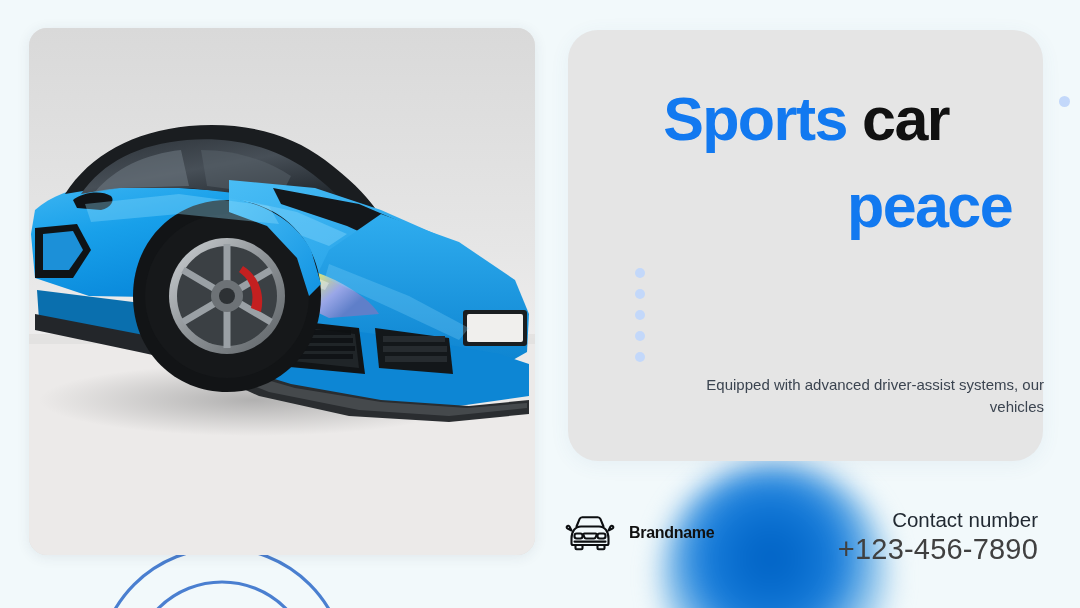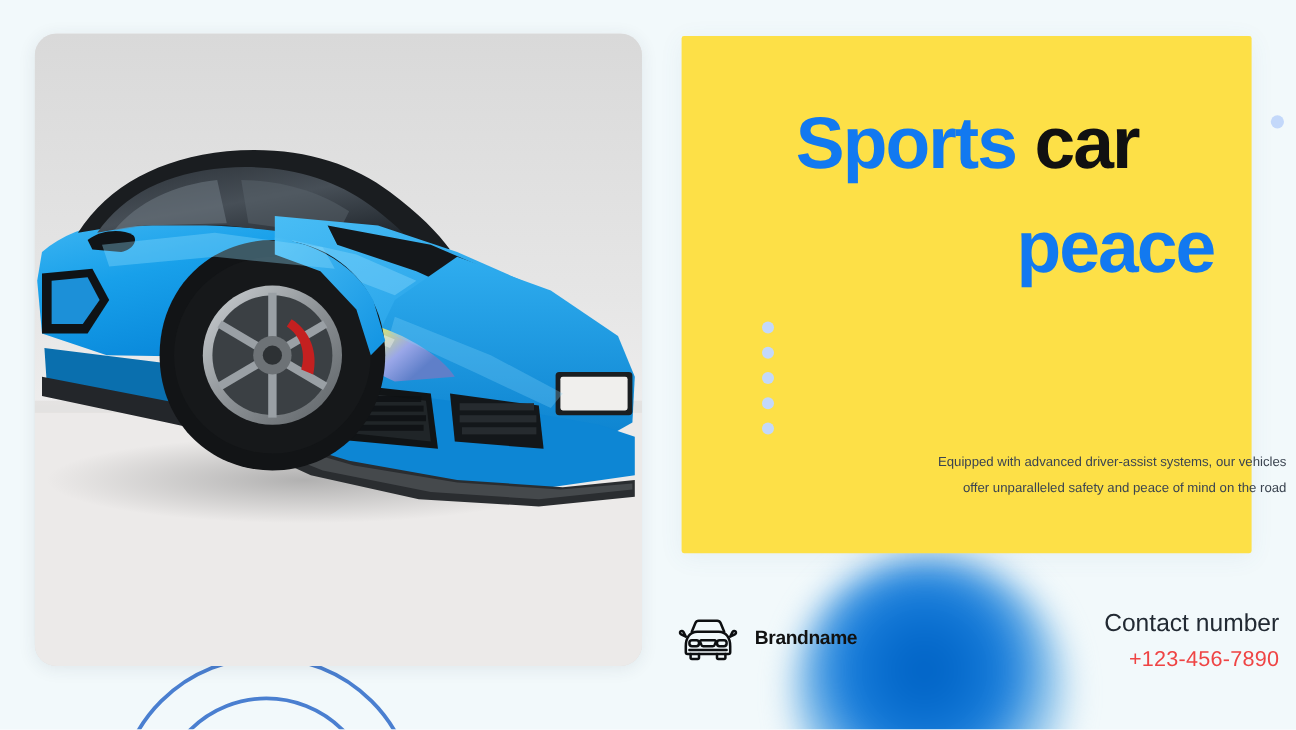--- a/index.html
+++ b/index.html
@@ -54,22 +54,22 @@
     background:#e2e2e2;
     box-shadow:0 2px 14px rgba(40,60,80,0.09);
   }
   .photo-panel svg{ display:block; width:100%; height:100%; }
 
   
   .headline-card{
     position:absolute;
     left:568px; top:30px;
     width:475px; height:431px;
-    background:#fde047;
-    border-radius:2px;
+    background:#e5e5e5;
+    border-radius:30px;
     box-shadow:0 4px 20px rgba(70,110,150,0.07);
     overflow:hidden;
   }
   .headline{
     position:absolute;
     left:28px; top:46px;
     width:420px;
     text-align:right;
     font-weight:800;
     font-size:61px;
@@ -93,24 +93,24 @@
   }
   .dot-column i{
     display:block;
     width:10px; height:10px;
     border-radius:50%;
     background:#c3d8fa;
   }
 
   .subtext{
     position:absolute;
-    left:682px; top:374px;
+    left:654px; top:374px;
     width:390px;
     text-align:right;
-    font-size:11px;
+    font-size:15px;
     line-height:22px;
     color:#3b4450;
     font-family:"Liberation Sans", sans-serif;
   }
 
   
   .brand{
     position:absolute;
     left:563px; top:513px;
     display:flex;
@@ -125,35 +125,35 @@
   .brand .brand-name{
     font-size:16px;
     font-weight:800;
     color:#111111;
     letter-spacing:-0.3px;
     white-space:nowrap;
   }
 
   .contact{
     position:absolute;
-    right:14px; top:506px;
+    right:42px; top:506px;
     text-align:right;
     color:#1b2430;
   }
   .contact .c-label{
     font-size:20.5px;
     line-height:28px;
     font-weight:400;
     color:#222a33;
   }
   .contact .c-number{
-    font-size:18px;
+    font-size:29px;
     line-height:30px;
     font-weight:400;
-    color:#ef4444;
+    color:#404040;
     letter-spacing:0.2px;
   }
 </style>
 </head>
 <body>
 
 <div id="stage">
 
   <svg class="arcs" viewBox="0 0 460 160" xmlns="http://www.w3.org/2000/svg" aria-hidden="true">
     <g fill="none" stroke="#4a7fd0" stroke-width="3.2">
@@ -319,21 +319,20 @@
   <div class="dot-column">
     <i></i>
     <i></i>
     <i></i>
     <i></i>
     <i></i>
   </div>
 
   <div class="subtext">
     <div>Equipped with advanced driver-assist systems, our vehicles</div>
-    <div>offer unparalleled safety and peace of mind on the road</div>
   </div>
 
   <div class="brand">
     <svg class="car-icon" viewBox="0 0 54 40" xmlns="http://www.w3.org/2000/svg" aria-hidden="true">
       <g fill="none" stroke="#0d0f11" stroke-width="2.1" stroke-linecap="round" stroke-linejoin="round">
 
         <path d="M13.5 13.5 L16.5 6.2 C17 5 18 4.3 19.3 4.3 L34.7 4.3 C36 4.3 37 5 37.5 6.2 L40.5 13.5"></path>
 
         <path d="M8.5 25.5 C8.5 18.5 12 13.5 18 13.5 L36 13.5 C42 13.5 45.5 18.5 45.5 25.5
                  L45.5 30.5 C45.5 31.4 44.8 32 44 32 L10 32 C9.2 32 8.5 31.4 8.5 30.5 Z"></path>

